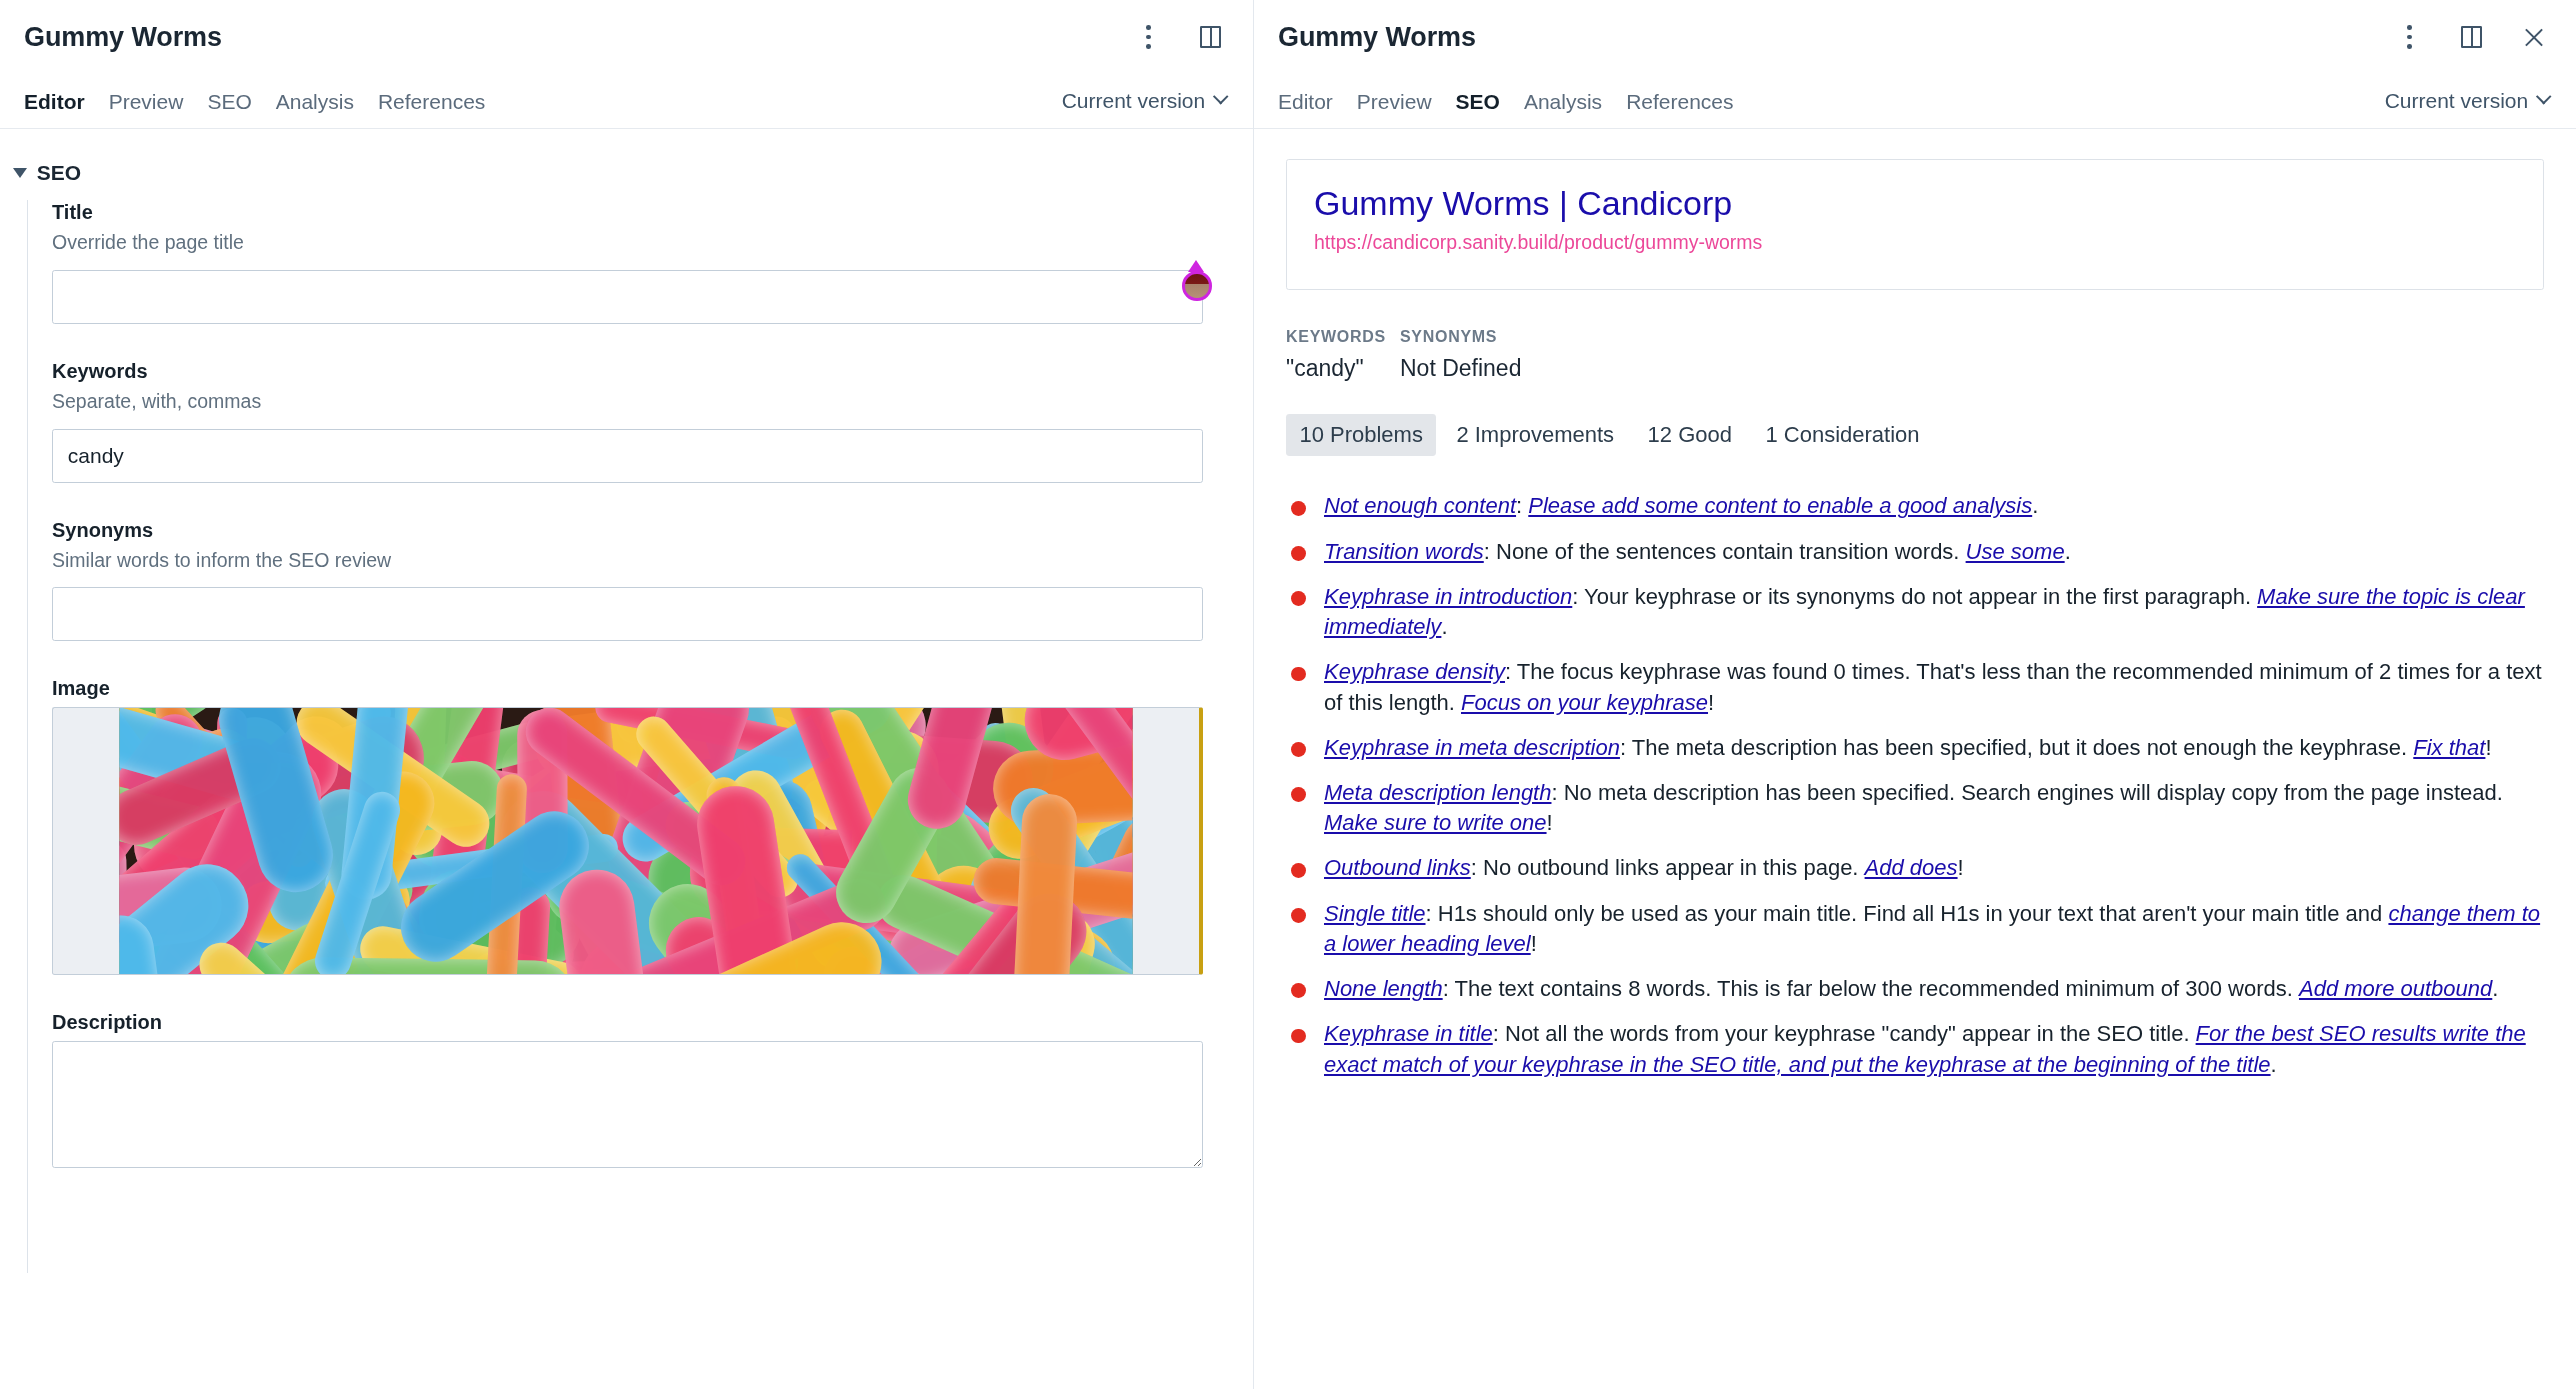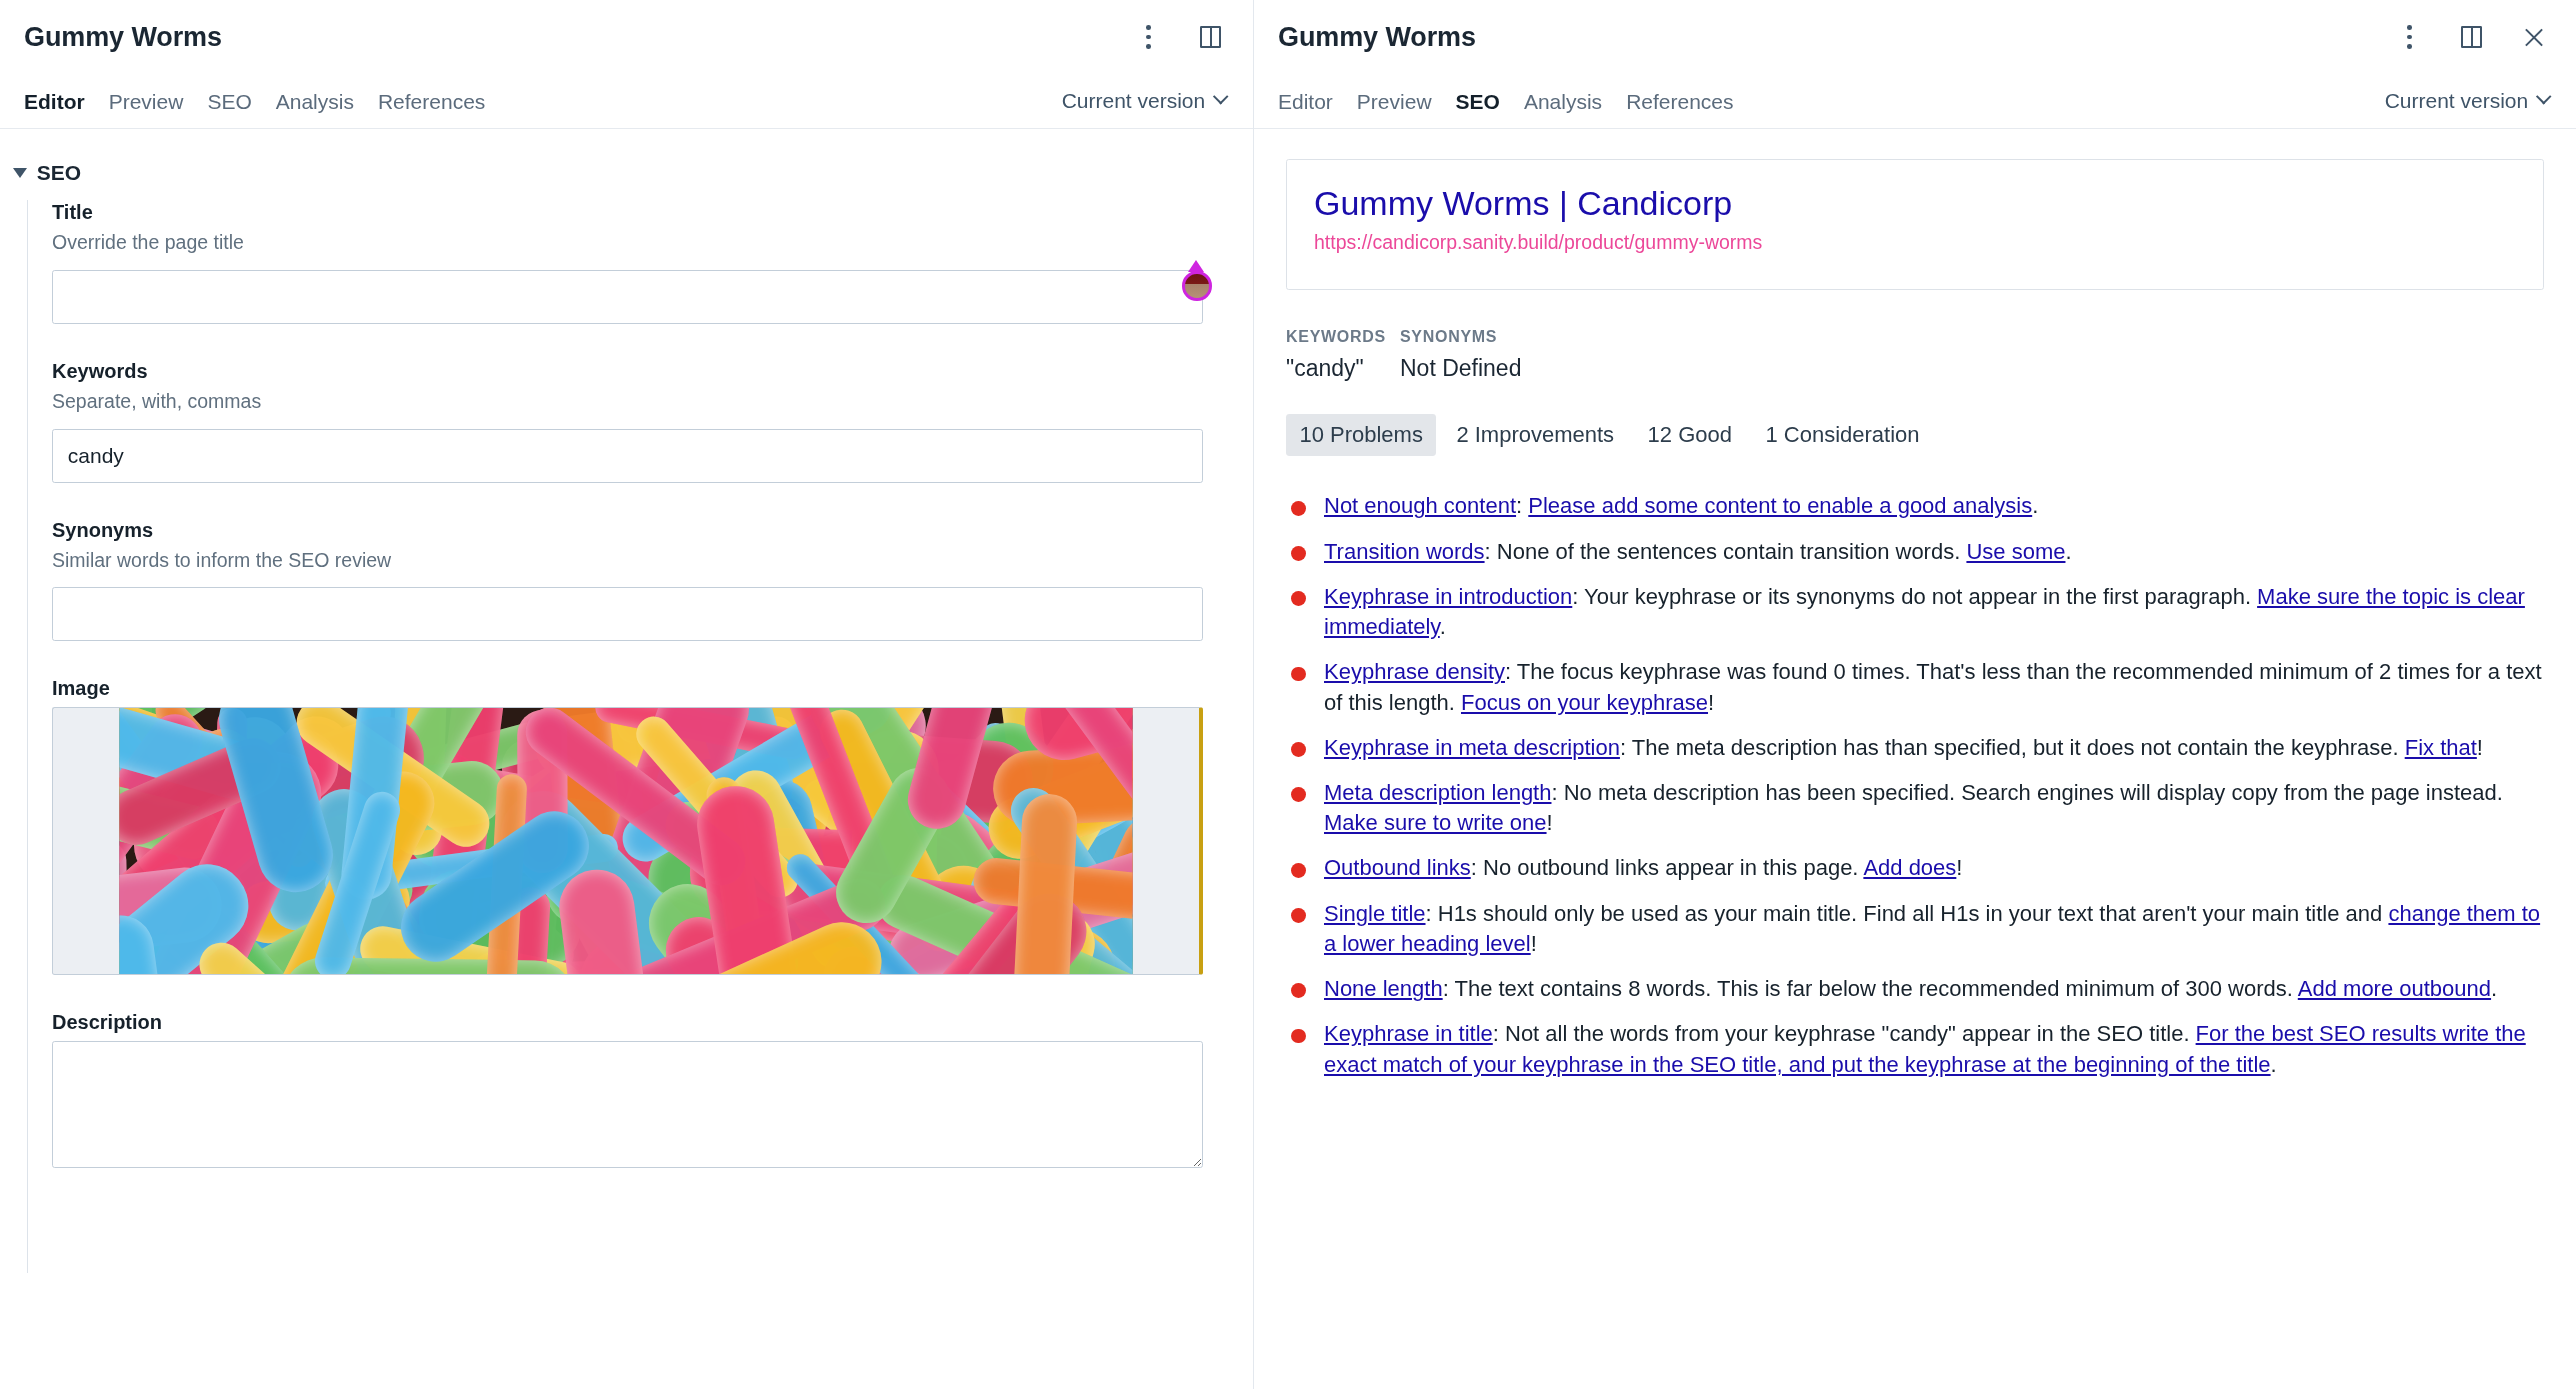--- a/index.html
+++ b/index.html
@@ -279,20 +279,21 @@
     position: absolute;
     left: 5.4px; top: 9.4px;
     width: 14.8px; height: 14.8px;
     border-radius: 50%;
     background: #e32b20;
   }
   .problem-item a {
     color: #1a0dab;
     text-decoration: underline;
     cursor: pointer;
+    font-style: italic;
   }
 </style>
 </head>
 <body>
 
 <div class="app">
 
   <div class="panel panel-left">
 
     <div class="panel-header">
@@ -647,21 +648,21 @@
         <div class="filter-tab">2 Improvements</div>
         <div class="filter-tab">12 Good</div>
         <div class="filter-tab">1 Consideration</div>
       </div>
 
       <ul class="problem-list">
           <li class="problem-item"><span class="dot" style="background: rgb(227, 43, 32);"></span><a>Not enough content</a><span>: </span><a>Please add some content to enable a good analysis</a><span>.</span></li>
           <li class="problem-item"><span class="dot" style="background: rgb(227, 43, 32);"></span><a>Transition words</a><span>: None of the sentences contain transition words. </span><a>Use some</a><span>.</span></li>
           <li class="problem-item"><span class="dot" style="background: rgb(227, 43, 32);"></span><a>Keyphrase in introduction</a><span>: Your keyphrase or its synonyms do not appear in the first paragraph. </span><a>Make sure the topic is clear immediately</a><span>.</span></li>
           <li class="problem-item"><span class="dot" style="background: rgb(227, 43, 32);"></span><a>Keyphrase density</a><span>: The focus keyphrase was found 0 times. That's less than the recommended minimum of 2 times for a text of this length. </span><a>Focus on your keyphrase</a><span>!</span></li>
-          <li class="problem-item"><span class="dot" style="background: rgb(227, 43, 32);"></span><a>Keyphrase in meta description</a><span>: The meta description has than specified, but it does not contain the keyphrase. </span><a>Fix that</a><span>!</span></li>
+          <li class="problem-item"><span class="dot" style="background: rgb(227, 43, 32);"></span><a>Keyphrase in meta description</a><span>: The meta description has been specified, but it does not enough the keyphrase. </span><a>Fix that</a><span>!</span></li>
           <li class="problem-item"><span class="dot" style="background: rgb(227, 43, 32);"></span><a>Meta description length</a><span>: No meta description has been specified. Search engines will display copy from the page instead. </span><a>Make sure to write one</a><span>!</span></li>
           <li class="problem-item"><span class="dot" style="background: rgb(227, 43, 32);"></span><a>Outbound links</a><span>: No outbound links appear in this page. </span><a>Add does</a><span>!</span></li>
           <li class="problem-item"><span class="dot" style="background: rgb(227, 43, 32);"></span><a>Single title</a><span>: H1s should only be used as your main title. Find all H1s in your text that aren't your main title and </span><a>change them to a lower heading level</a><span>!</span></li>
           <li class="problem-item"><span class="dot" style="background: rgb(227, 43, 32);"></span><a>None length</a><span>: The text contains 8 words. This is far below the recommended minimum of 300 words. </span><a>Add more outbound</a><span>.</span></li>
           <li class="problem-item"><span class="dot" style="background: rgb(227, 43, 32);"></span><a>Keyphrase in title</a><span>: Not all the words from your keyphrase "candy" appear in the SEO title. </span><a>For the best SEO results write the exact match of your keyphrase in the SEO title, and put the keyphrase at the beginning of the title</a><span>.</span></li>
         </ul>
 
     </div>
   </div>
 </div>

